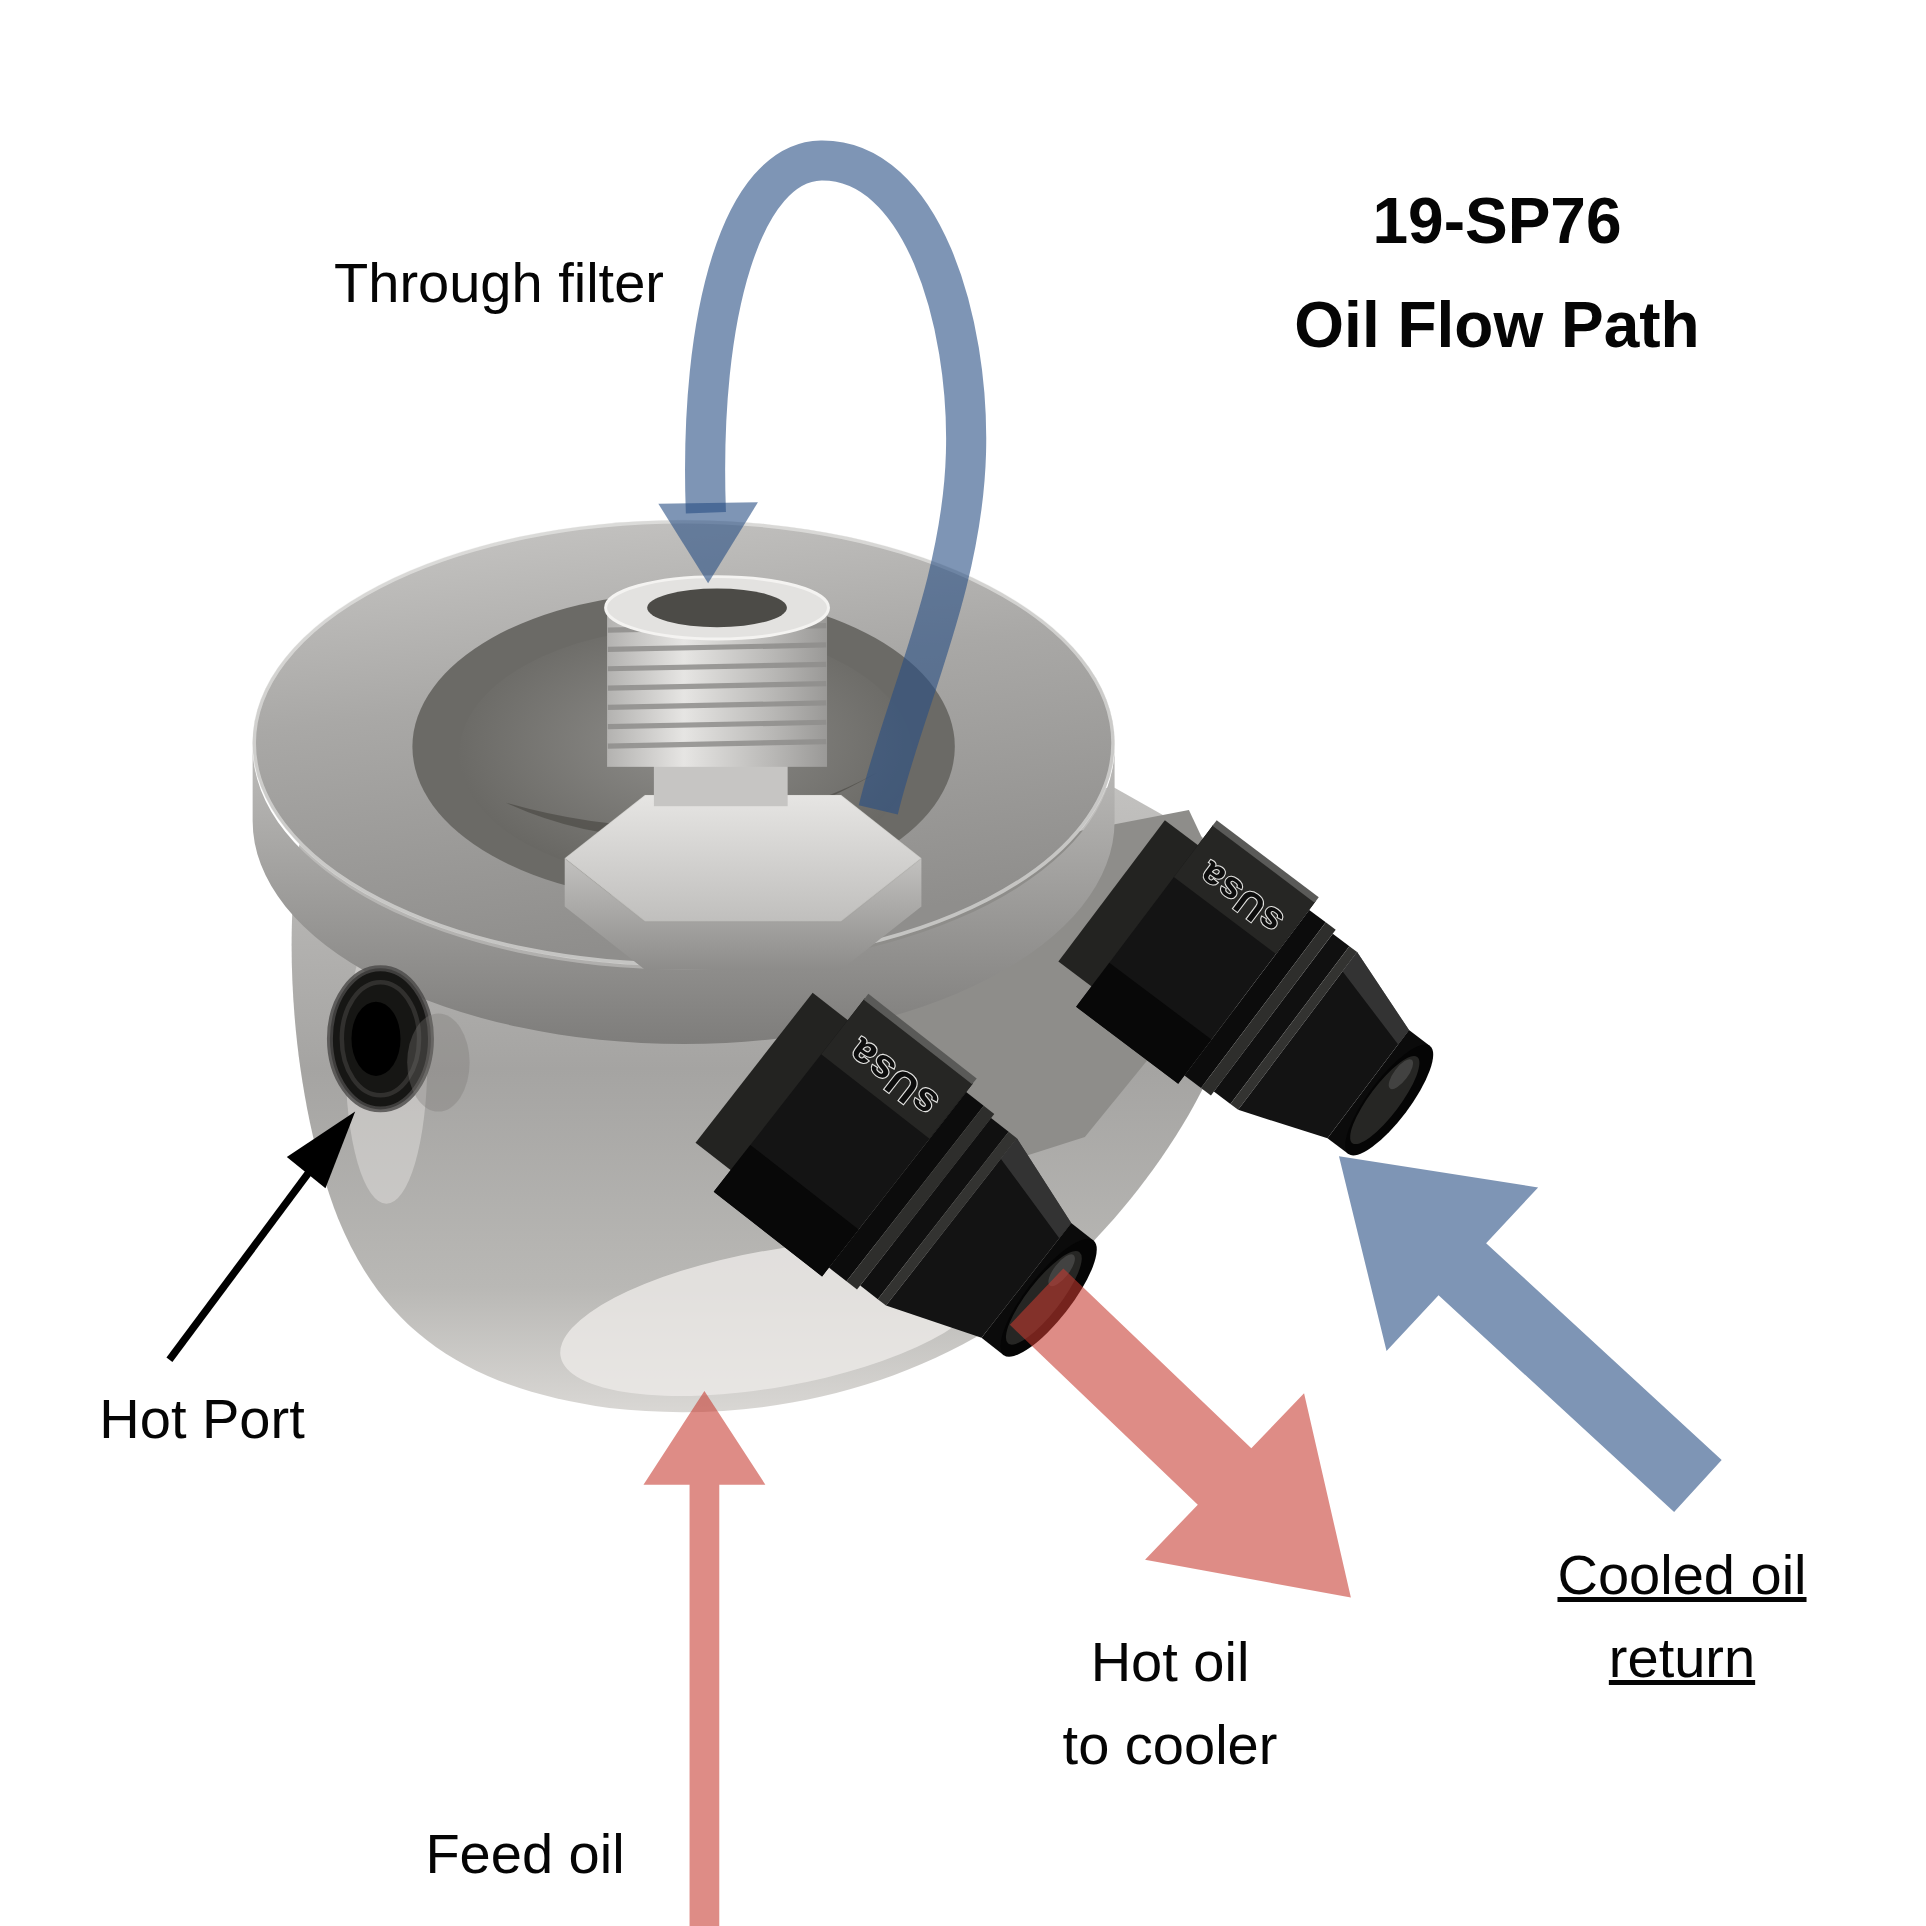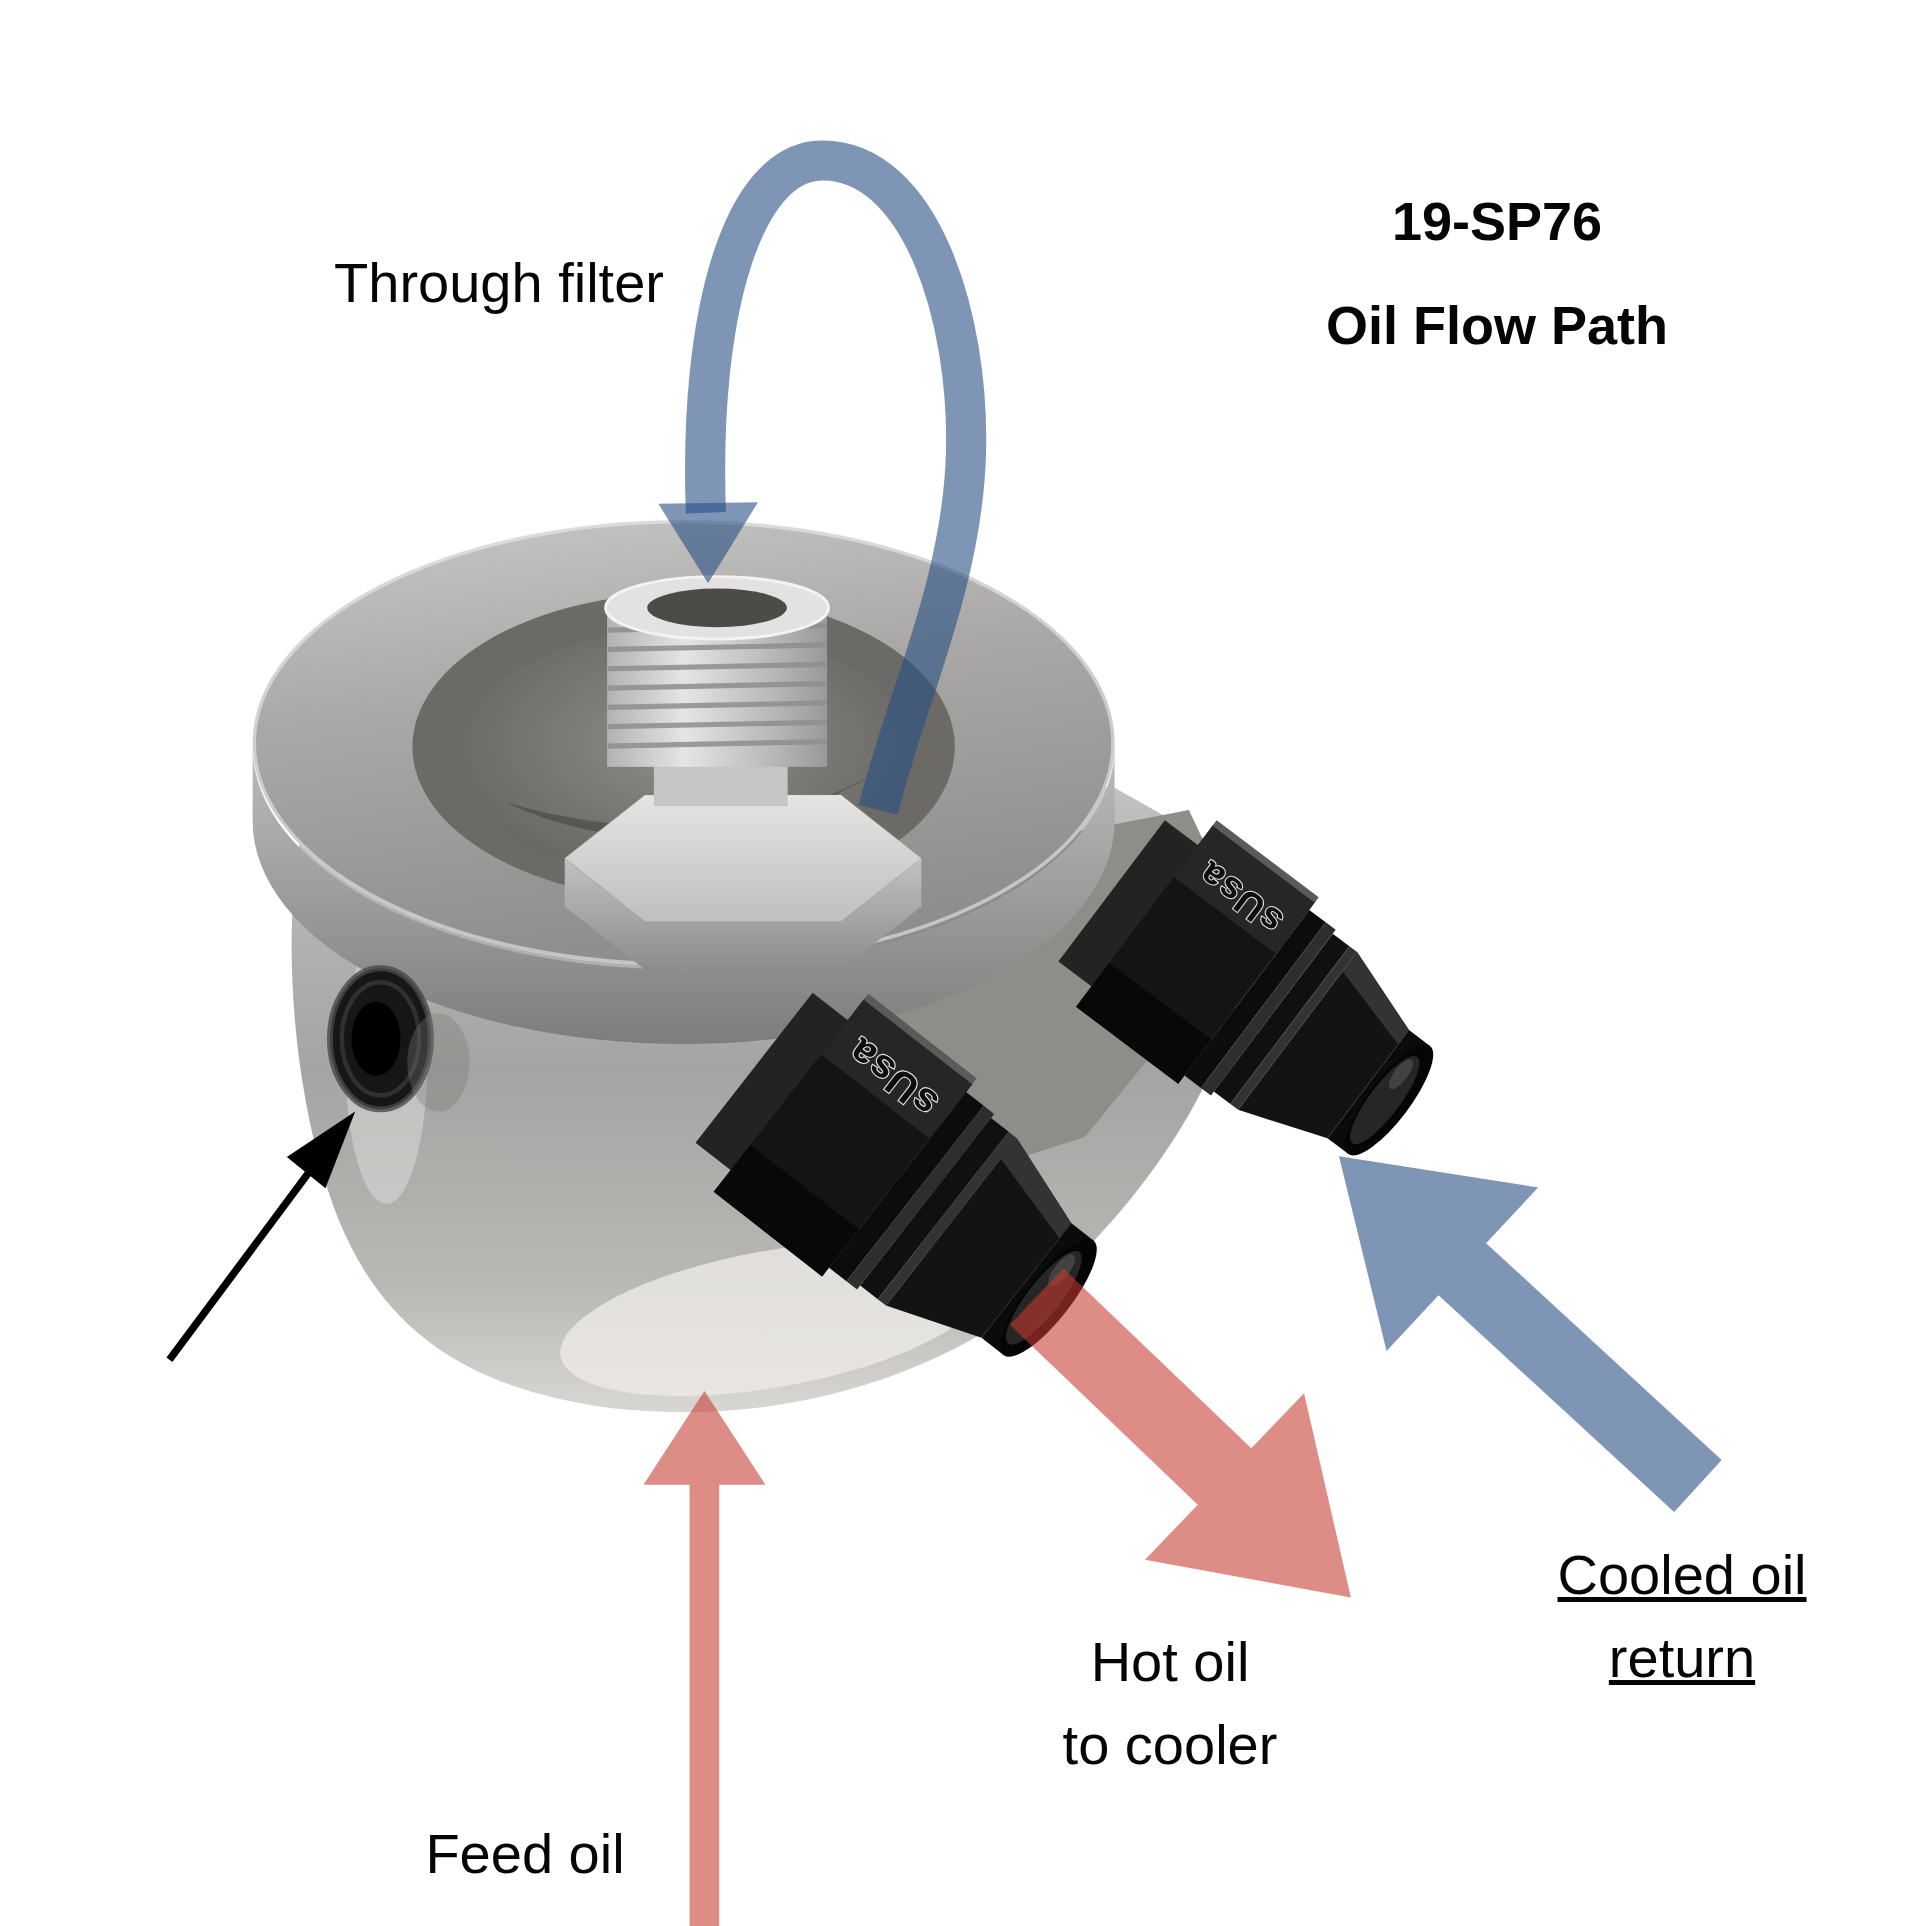--- a/index.html
+++ b/index.html
@@ -4,21 +4,21 @@
 <style>
   html,body{margin:0;padding:0;background:#ffffff;}
   body{width:1926px;height:1926px;position:relative;overflow:hidden;
        font-family:"Liberation Sans", sans-serif;color:#000;}
   .stage{position:absolute;inset:0;}
   svg.scene{position:absolute;left:0;top:0;width:1926px;height:1926px;}
   .label{position:absolute;transform:translate(-50%,-50%);text-align:center;
          font-size:56px;line-height:83px;color:#050505;white-space:nowrap;
          letter-spacing:0px;}
   .title-block{position:absolute;transform:translate(-50%,-50%);text-align:center;
-         font-size:54px;line-height:104px;font-weight:bold;color:#050505;white-space:nowrap;}
+         font-size:64px;line-height:104px;font-weight:bold;color:#050505;white-space:nowrap;}
   .brand-text{font-size:54px;font-weight:bold;letter-spacing:2px;
               fill:#0d0d0d;stroke:#e4e4e2;stroke-width:3px;paint-order:stroke;}
 </style>
 </head>
 <body>
 
 <div class="stage">
 
   <svg class="scene" viewBox="0 0 2592 2592" xmlns="http://www.w3.org/2000/svg">
     <defs>
@@ -168,20 +168,21 @@
     </g>
   </svg>
 
   <div class="title-block" style="left:1497px;top:273px;">
     <div>19-SP76</div>
     <div>Oil Flow Path</div>
   </div>
 
   <div class="label" style="left:499px;top:282px;">Through filter</div>
 
+  <div class="label" style="left:202px;top:1418px;">Hot Port</div>
 
   <div class="label" style="left:525px;top:1838px;margin-top:15px;">Feed oil</div>
 
   <div class="label" style="left:1170px;top:1703px;text-align:center;">
     <div>Hot oil</div>
     <div>to cooler</div>
   </div>
 
   <div class="label" style="left:1682px;top:1616px;text-decoration:underline;">
     <div>Cooled oil</div>

